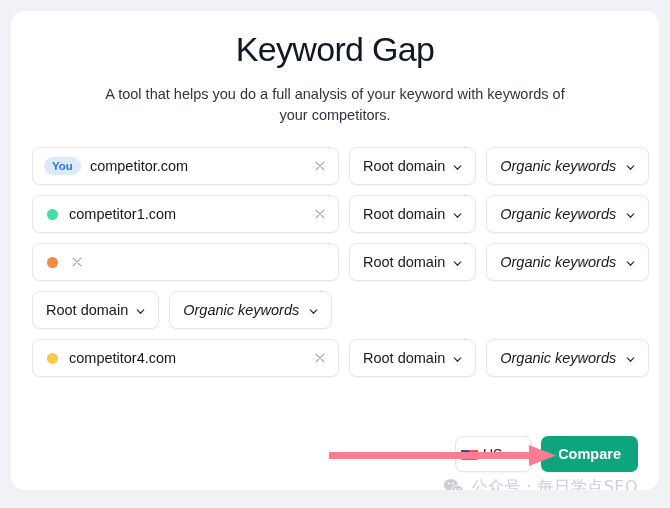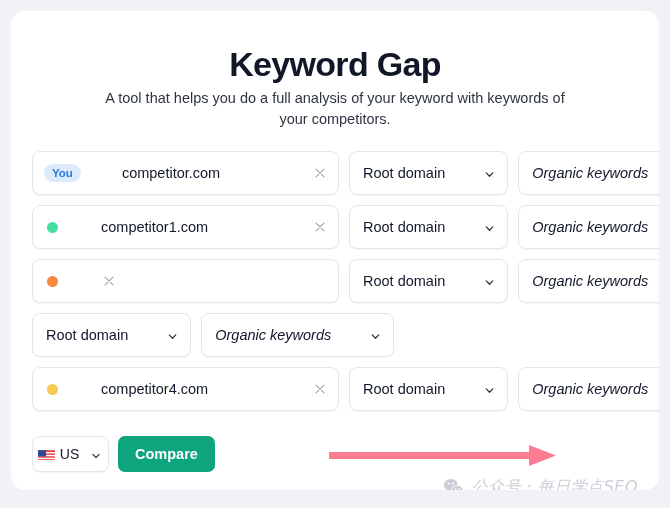--- a/index.html
+++ b/index.html
@@ -13,49 +13,48 @@
     position: absolute;
     left: 11px; top: 11px;
     width: 648px; height: 479px;
     background: #ffffff;
     border-radius: 14px;
     overflow: hidden;
   }
   #page-title {
     text-align: center;
     font-size: 34px;
-    font-weight: bold;
+    font-weight: normal;
     color: #111726;
     letter-spacing: -0.7px;
-    margin-top: 34px;
+    margin-top: 19px;
   }
   #subtitle {
     text-align: center;
     font-size: 14.5px;
     color: #2d3440;
     line-height: 21px;
-    margin: 4px auto 0;
+    margin: 15px auto 0;
     width: 480px;
   }
   #rows { margin-top: 21px; padding: 0 21px; }
   .domain-row {
     display: flex;
     align-items: center;
     gap: 10px;
     margin-bottom: 10px;
   }
   .field {
     background: #fff;
     border: 1px solid #e3e6ec;
     border-radius: 8px;
-    height: 44px;
+    height: 38px;
     display: flex;
     align-items: center;
     box-shadow: 0 1px 1px rgba(17,23,38,0.04);
-    gap: 32px;
   }
   .domain-field {
     flex: 0 0 307px;
     padding: 0 10px 0 11px;
   }
   .you-badge {
     background: #dceafc;
     color: #2b7ae3;
     font-size: 11.5px;
     font-weight: bold;
@@ -106,21 +105,21 @@
     margin-left: 6px;
     flex: 0 0 auto;
   }
   #footer-bar {
     position: absolute;
     left: 0; right: 0; top: 417px;
     height: 52px;
     padding: 0 21px;
     display: flex;
     align-items: center;
-    justify-content: flex-start;
+    justify-content: flex-end;
     gap: 9px;
   }
   #country-select {
     width: 77px; height: 36px;
     padding: 0 8px;
     justify-content: center;
     gap: 5px;
     cursor: pointer;
   }
   #flag-icon {
@@ -153,21 +152,20 @@
     pointer-events: none;
   }
   #watermark {
     position: absolute;
     left: 0; right: 21px; top: 466px;
     display: flex;
     align-items: center;
     justify-content: flex-end;
     gap: 7px;
     color: #cbced6;
-    font-style: italic;
   }
   #wechat-icon { width: 21px; height: 21px; flex: 0 0 auto; }
   #watermark-text {
     font-size: 16px;
     color: #cbced6;
     letter-spacing: 0.5px;
     font-family: "DejaVu Sans", sans-serif;
   }
 </style>
 </head>

